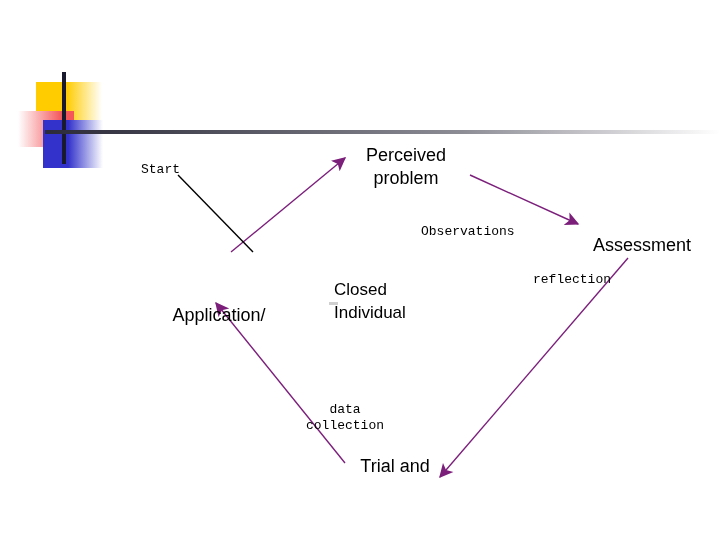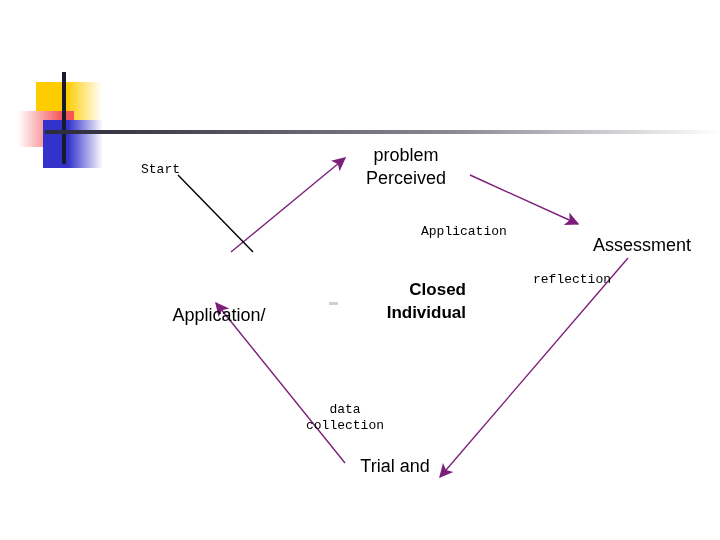--- a/index.html
+++ b/index.html
@@ -84,23 +84,23 @@
     line-height: 1.2;
     white-space: nowrap;
     text-align: center;
     font-family: Liberation Mono, monospace;
   }
   #center-label {
     position: absolute;
     left: 334px;
     top: 279px;
     width: 132px;
-    text-align: right;
+    text-align: left;
     font-size: 17px;
-    font-weight: bold;
+    font-weight: normal;
     line-height: 1.35;
     color: #000000;
   }
   #artifact {
     position: absolute;
     left: 329px;
     top: 302px;
     width: 9px;
     height: 3px;
     background: #cfcfcf;
@@ -147,42 +147,42 @@
     <line x1="178" y1="175" x2="253" y2="252" stroke="#000000" stroke-width="1.4"></line>
   </svg>
 
   <div id="center-label">
     <div>Closed</div>
     <div>Individual</div>
   </div>
   <div id="artifact"></div>
 
   <div class="node" style="left:361px; top:144px; width:90px;">
+    <div>Perceived</div>
     <div>problem</div>
-    <div>Perceived</div>
   </div>
 
   <div class="node" style="left:583px; top:234px; width:118px;">
     <div>Assessment</div>
   </div>
 
   <div class="node" style="left:350px; top:455px; width:90px;">
     <div>Trial and</div>
   </div>
 
   <div class="node" style="left:162px; top:260px; width:114px;margin-top:44px;">
     <div>Application/</div>
   </div>
 
   <div class="edge-label" style="left:141px; top:162px;">
     <div>Start</div>
   </div>
 
   <div class="edge-label" style="left:421px; top:224px;">
-    <div>Application</div>
+    <div>Observations</div>
   </div>
 
   <div class="edge-label" style="left:533px; top:272px;">
     <div>reflection</div>
   </div>
 
   <div class="edge-label" style="left:305px; top:402px; width:80px;text-align:center;">
     <div>data</div>
     <div>collection</div>
   </div>

